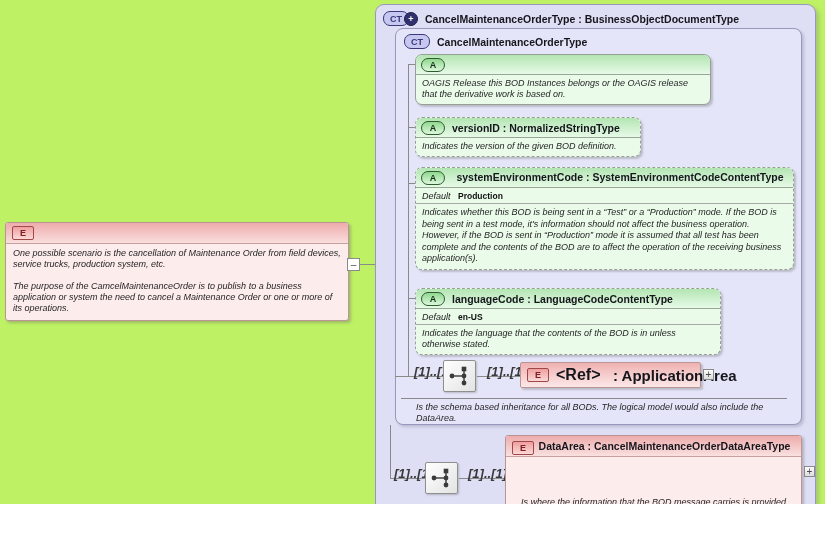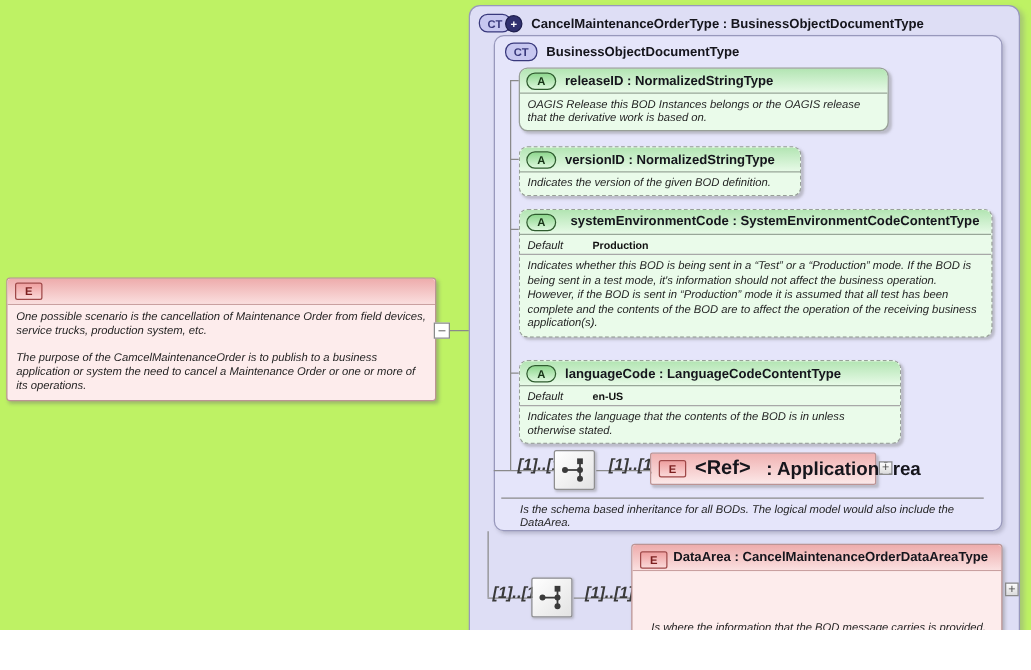--- a/index.html
+++ b/index.html
@@ -44,21 +44,21 @@
   .inner-note{position:absolute;left:20px;top:373px;width:388px;}
 
   
   .attr-box{position:absolute;box-sizing:border-box;background:#eafbea;border:1px dashed #979f97;
           border-radius:7px;box-shadow:2px 2px 2px rgba(110,110,110,.35);overflow:hidden;}
   .attr-box.required{border-style:solid;}
   .attr-head{background:linear-gradient(180deg,#b3e5b3,#e7fae7);border-bottom:1px solid #98a698;
           display:flex;align-items:center;gap:7px;padding:2px 5px;min-height:15px;}
   .attr-title{font-weight:bold;font-size:10.5px;color:#15151c;}
   .attr-title.wrap{flex:1;text-align:center;word-break:break-all;line-height:13px;white-space:normal;}
-  .default-row{display:flex;align-items:center;gap:16px;height:13px;padding:1px 6px;
+  .default-row{display:flex;align-items:center;height:13px;padding:1px 6px;
           border-bottom:1px solid #a8a8a8;font-size:9px;}
   .default-label{font-style:italic;color:#222;width:36px;flex:0 0 auto;}
   .default-value{font-weight:bold;font-size:8.5px;color:#101010;}
   .attr-desc{padding:3px 6px 4px 6px;}
 
   
   .element-box{position:absolute;left:5px;top:222px;width:344px;box-sizing:border-box;
           background:#fdecec;border:1px solid #bc9494;border-radius:3px;
           box-shadow:2px 2px 3px rgba(110,110,110,.4);}
   .element-head{background:linear-gradient(180deg,#eeacac,#fadede);border-bottom:1px solid #c9a0a0;
@@ -105,42 +105,41 @@
         <span class="icon-ct">CT</span>
         <span class="ct-plus">+</span>
       </span>
       <span class="bold-title">CancelMaintenanceOrderType : BusinessObjectDocumentType</span>
     </div>
   </div>
 
   <div class="inner-box">
     <div class="inner-head">
       <span class="icon-ct">CT</span>
-      <span class="bold-title">BusinessObjectDocumentType</span>
+      <span class="bold-title">CancelMaintenanceOrderType</span>
     </div>
     <div class="inner-sep"></div>
     <div class="inner-note desc">Is the schema based inheritance for all BODs. The logical model would also include the DataArea.</div>
   </div>
 
   <div class="hline" style="left:349px;top:264px;width:26px;"></div>
   <div class="vline" style="left:408px;top:64px;height:312px;"></div>
   <div class="hline" style="left:408px;top:64px;width:7px;"></div>
   <div class="hline" style="left:408px;top:127px;width:7px;"></div>
   <div class="hline" style="left:408px;top:183px;width:7px;"></div>
   <div class="hline" style="left:408px;top:298px;width:7px;"></div>
   <div class="hline" style="left:395px;top:376px;width:48px;"></div>
   <div class="hline" style="left:477px;top:376px;width:43px;"></div>
   <div class="vline" style="left:390px;top:425px;height:53px;"></div>
   <div class="hline" style="left:390px;top:478px;width:35px;"></div>
   <div class="hline" style="left:459px;top:478px;width:46px;"></div>
 
   <div class="attr-box required" style="left:415px;top:54px;width:296px;">
     <div class="attr-head">
       <span class="icon-a">A</span>
-      <span class="attr-title">releaseID : NormalizedStringType</span>
     </div>
     <div class="attr-desc desc">OAGIS Release this BOD Instances belongs or the OAGIS release that the derivative work is based on.</div>
   </div>
 
   <div class="attr-box" style="left:415px;top:117px;width:226px;">
     <div class="attr-head">
       <span class="icon-a">A</span>
       <span class="attr-title">versionID : NormalizedStringType</span>
     </div>
     <div class="attr-desc desc">Indicates the version of the given BOD definition.</div>

